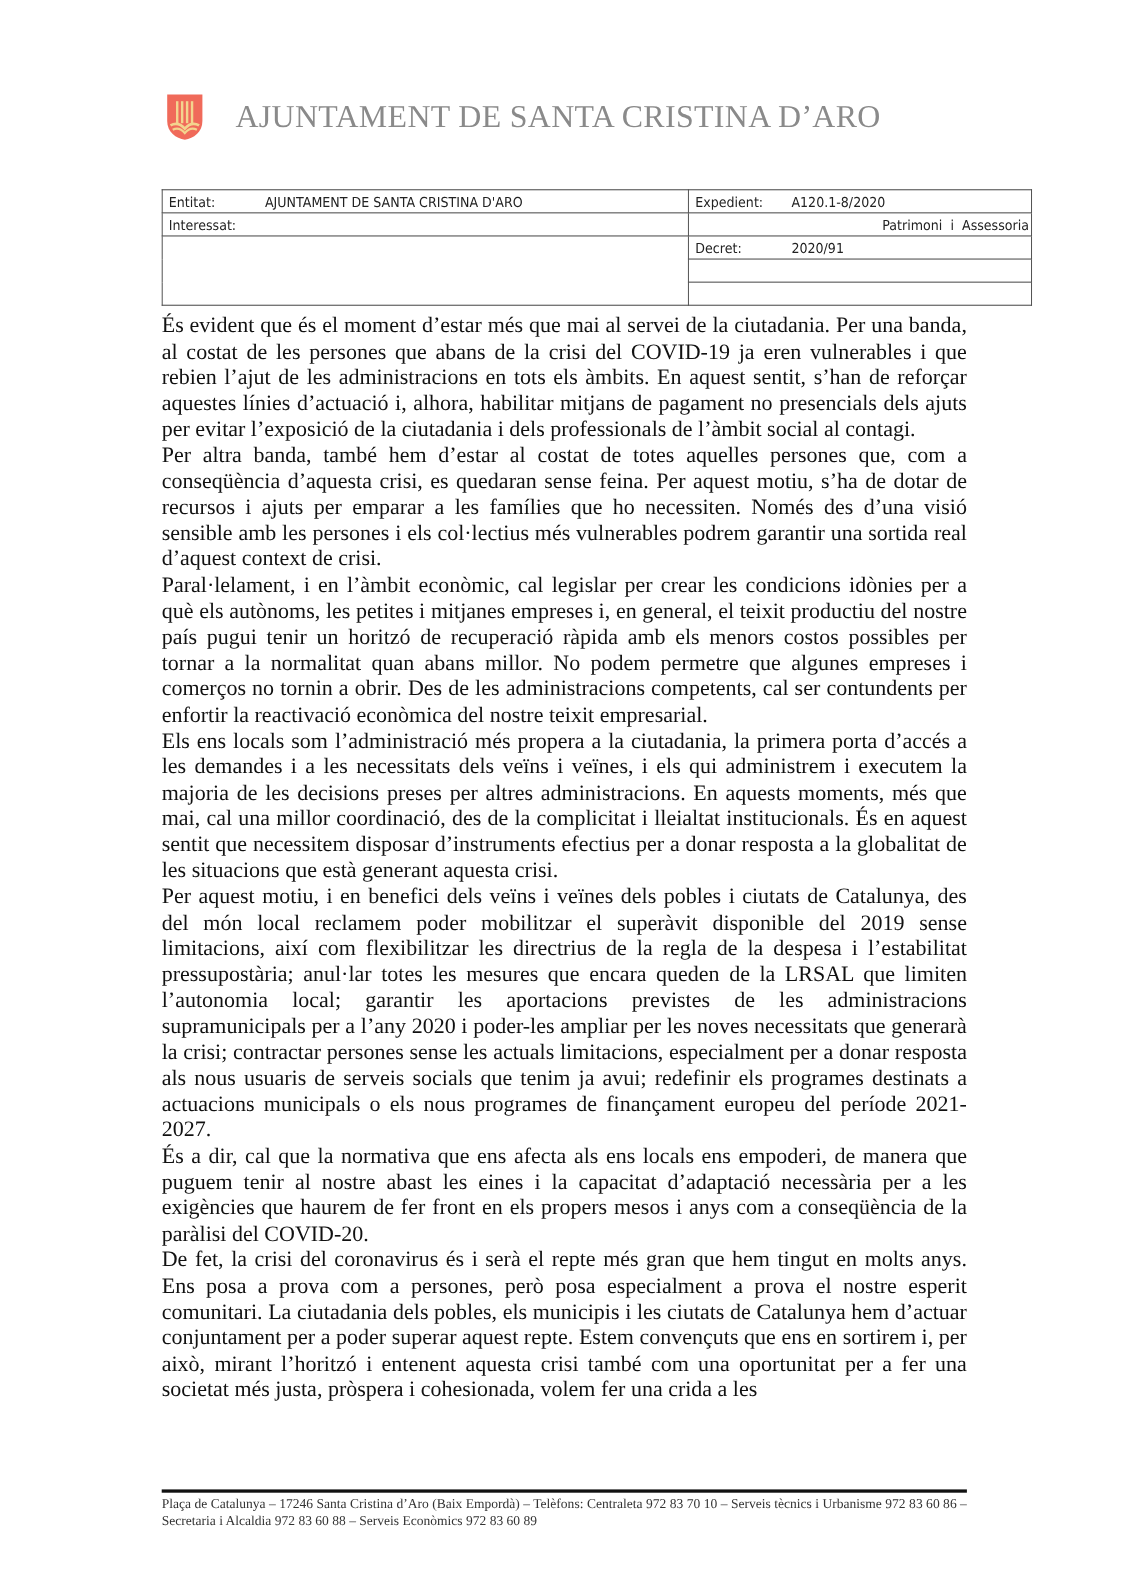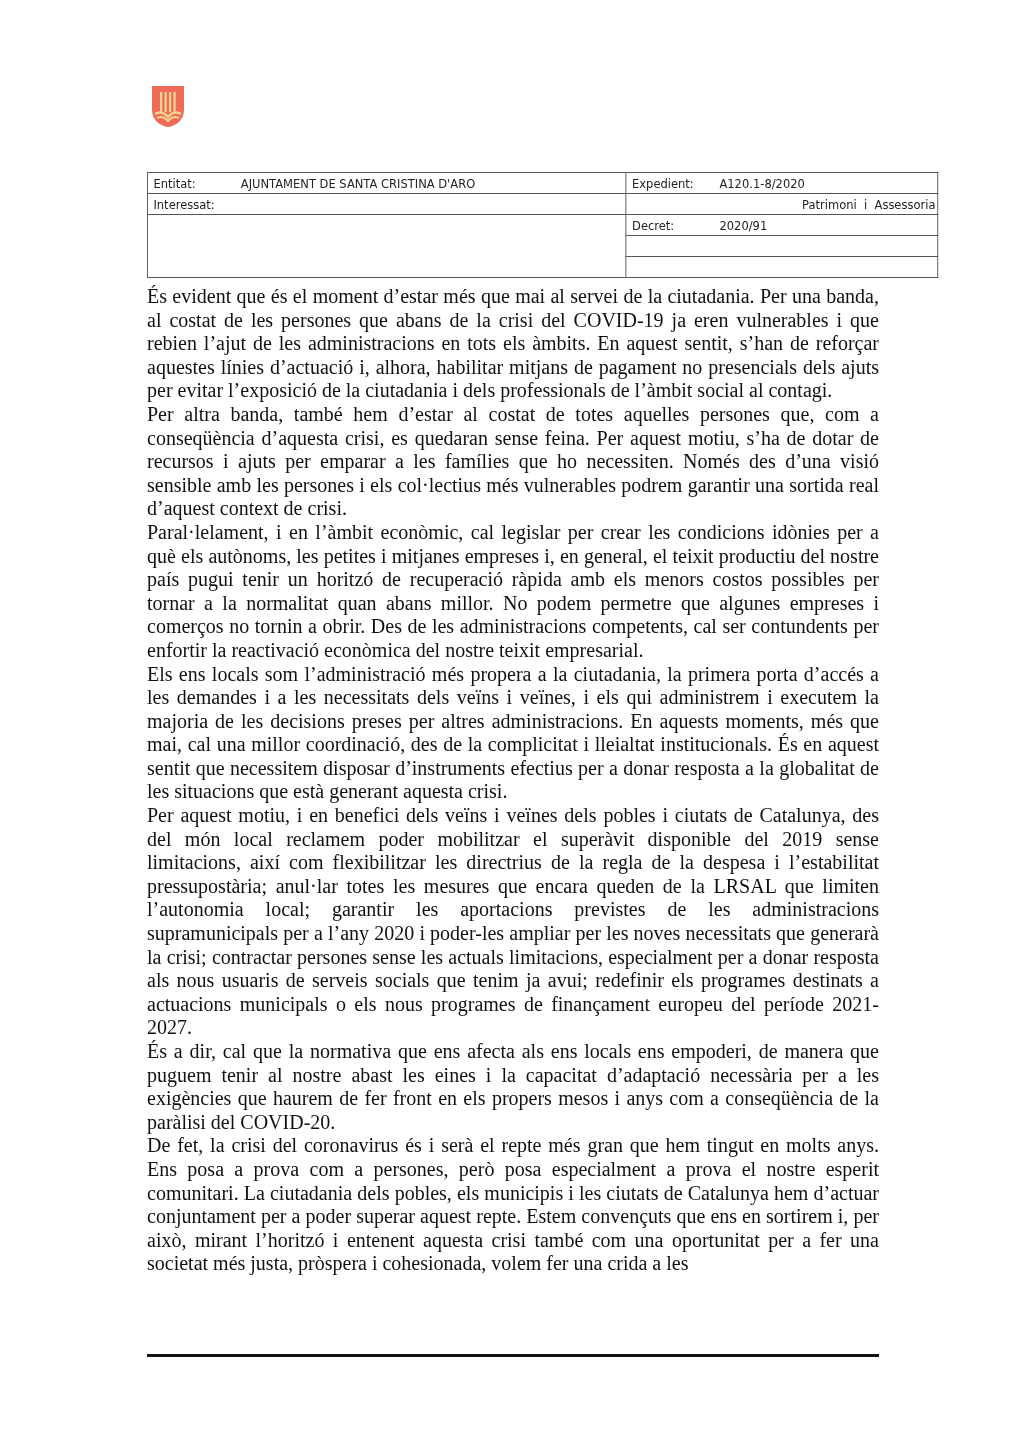--- a/index.html
+++ b/index.html
@@ -33,20 +33,21 @@
     <svg width="36" height="44" viewBox="0 0 36 44">
       <path d="M2 2 H34 V26 C34 36 26 42 18 43 C10 42 2 36 2 26 Z" fill="#f06a5a"></path>
       <rect x="10" y="8" width="2.2" height="20" fill="#f3d48e"></rect>
       <rect x="14.5" y="8" width="2.2" height="20" fill="#f3d48e"></rect>
       <rect x="19" y="8" width="2.2" height="20" fill="#f3d48e"></rect>
       <rect x="23.5" y="8" width="2.2" height="20" fill="#f3d48e"></rect>
       <path d="M5 30 Q12 26 18 33 Q24 26 31 30" stroke="#f3d48e" stroke-width="2.5" fill="none"></path>
       <path d="M7 34 Q13 31 18 37 Q23 31 29 34" stroke="#f3d48e" stroke-width="2" fill="none"></path>
     </svg>
   </div>
+  <div class="org-title">AJUNTAMENT DE SANTA CRISTINA D’ARO</div>
 </div>
 
 <table class="meta">
   <tbody>
       <tr>
     <td class="left">
       <span class="label">Entitat:</span><span>AJUNTAMENT DE SANTA CRISTINA D'ARO</span>
     </td>
     <td class="right">
       <span class="label">Expedient:</span><span>A120.1-8/2020</span>
@@ -80,13 +81,14 @@
   <p>Per altra banda, també hem d’estar al costat de totes aquelles persones que, com a conseqüència d’aquesta crisi, es quedaran sense feina. Per aquest motiu, s’ha de dotar de recursos i ajuts per emparar a les famílies que ho necessiten. Només des d’una visió sensible amb les persones i els col·lectius més vulnerables podrem garantir una sortida real d’aquest context de crisi.</p>
   <p>Paral·lelament, i en l’àmbit econòmic, cal legislar per crear les condicions idònies per a què els autònoms, les petites i mitjanes empreses i, en general, el teixit productiu del nostre país pugui tenir un horitzó de recuperació ràpida amb els menors costos possibles per tornar a la normalitat quan abans millor. No podem permetre que algunes empreses i comerços no tornin a obrir. Des de les administracions competents, cal ser contundents per enfortir la reactivació econòmica del nostre teixit empresarial.</p>
   <p>Els ens locals som l’administració més propera a la ciutadania, la primera porta d’accés a les demandes i a les necessitats dels veïns i veïnes, i els qui administrem i executem la majoria de les decisions preses per altres administracions. En aquests moments, més que mai, cal una millor coordinació, des de la complicitat i lleialtat institucionals. És en aquest sentit que necessitem disposar d’instruments efectius per a donar resposta a la globalitat de les situacions que està generant aquesta crisi.</p>
   <p>Per aquest motiu, i en benefici dels veïns i veïnes dels pobles i ciutats de Catalunya, des del món local reclamem poder mobilitzar el superàvit disponible del 2019 sense limitacions, així com flexibilitzar les directrius de la regla de la despesa i l’estabilitat pressupostària; anul·lar totes les mesures que encara queden de la LRSAL que limiten l’autonomia local; garantir les aportacions previstes de les administracions supramunicipals per a l’any 2020 i poder-les ampliar per les noves necessitats que generarà la crisi; contractar persones sense les actuals limitacions, especialment per a donar resposta als nous usuaris de serveis socials que tenim ja avui; redefinir els programes destinats a actuacions municipals o els nous programes de finançament europeu del període 2021-2027.</p>
   <p>És a dir, cal que la normativa que ens afecta als ens locals ens empoderi, de manera que puguem tenir al nostre abast les eines i la capacitat d’adaptació necessària per a les exigències que haurem de fer front en els propers mesos i anys com a conseqüència de la paràlisi del COVID-20.</p>
   <p>De fet, la crisi del coronavirus és i serà el repte més gran que hem tingut en molts anys. Ens posa a prova com a persones, però posa especialment a prova el nostre esperit comunitari. La ciutadania dels pobles, els municipis i les ciutats de Catalunya hem d’actuar conjuntament per a poder superar aquest repte. Estem convençuts que ens en sortirem i, per això, mirant l’horitzó i entenent aquesta crisi també com una oportunitat per a fer una societat més justa, pròspera i cohesionada, volem fer una crida a les</p>
 </div>
 
 <div class="footer">
   <div class="footer-rule"></div>
+  <div class="footer-text">Plaça de Catalunya – 17246 Santa Cristina d’Aro (Baix Empordà) – Telèfons: Centraleta 972 83 70 10 – Serveis tècnics i Urbanisme 972 83 60 86 – Secretaria i Alcaldia 972 83 60 88 – Serveis Econòmics 972 83 60 89</div>
 </div>
 
 </body></html>

